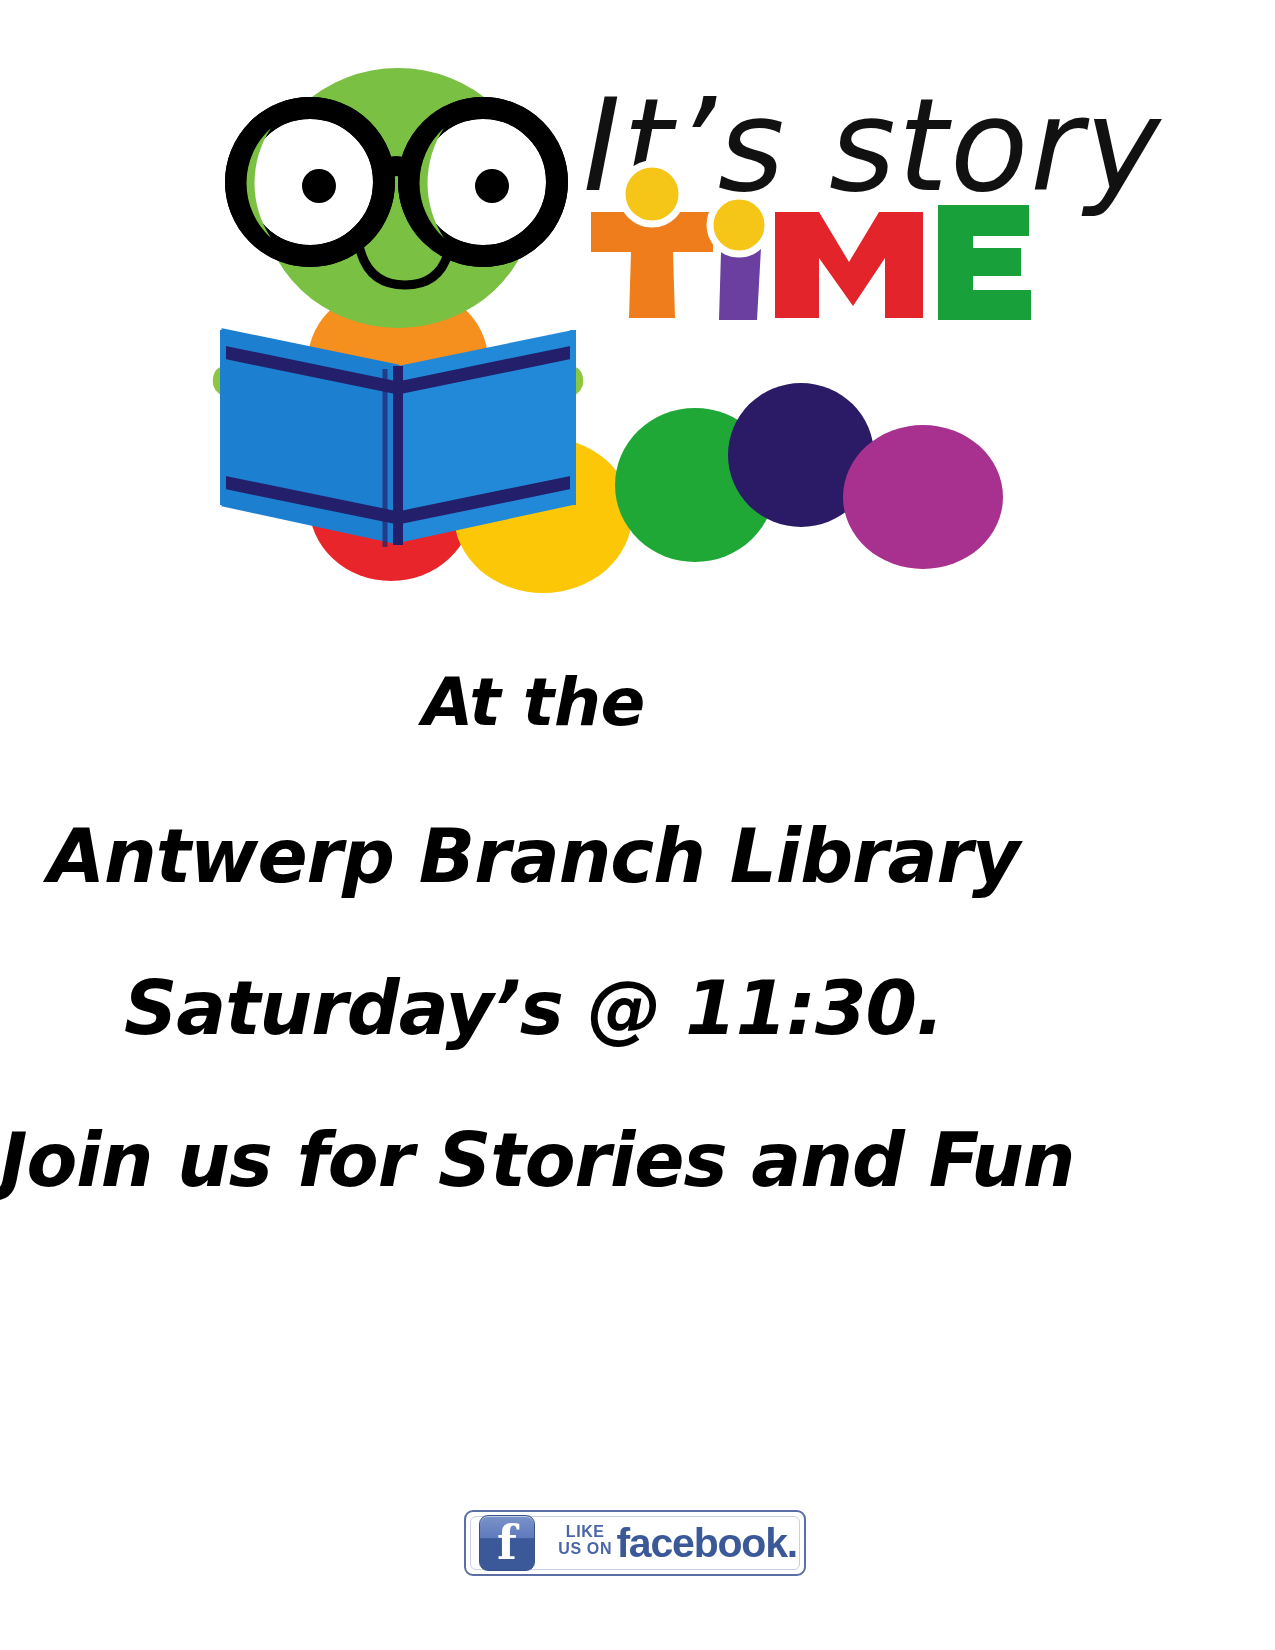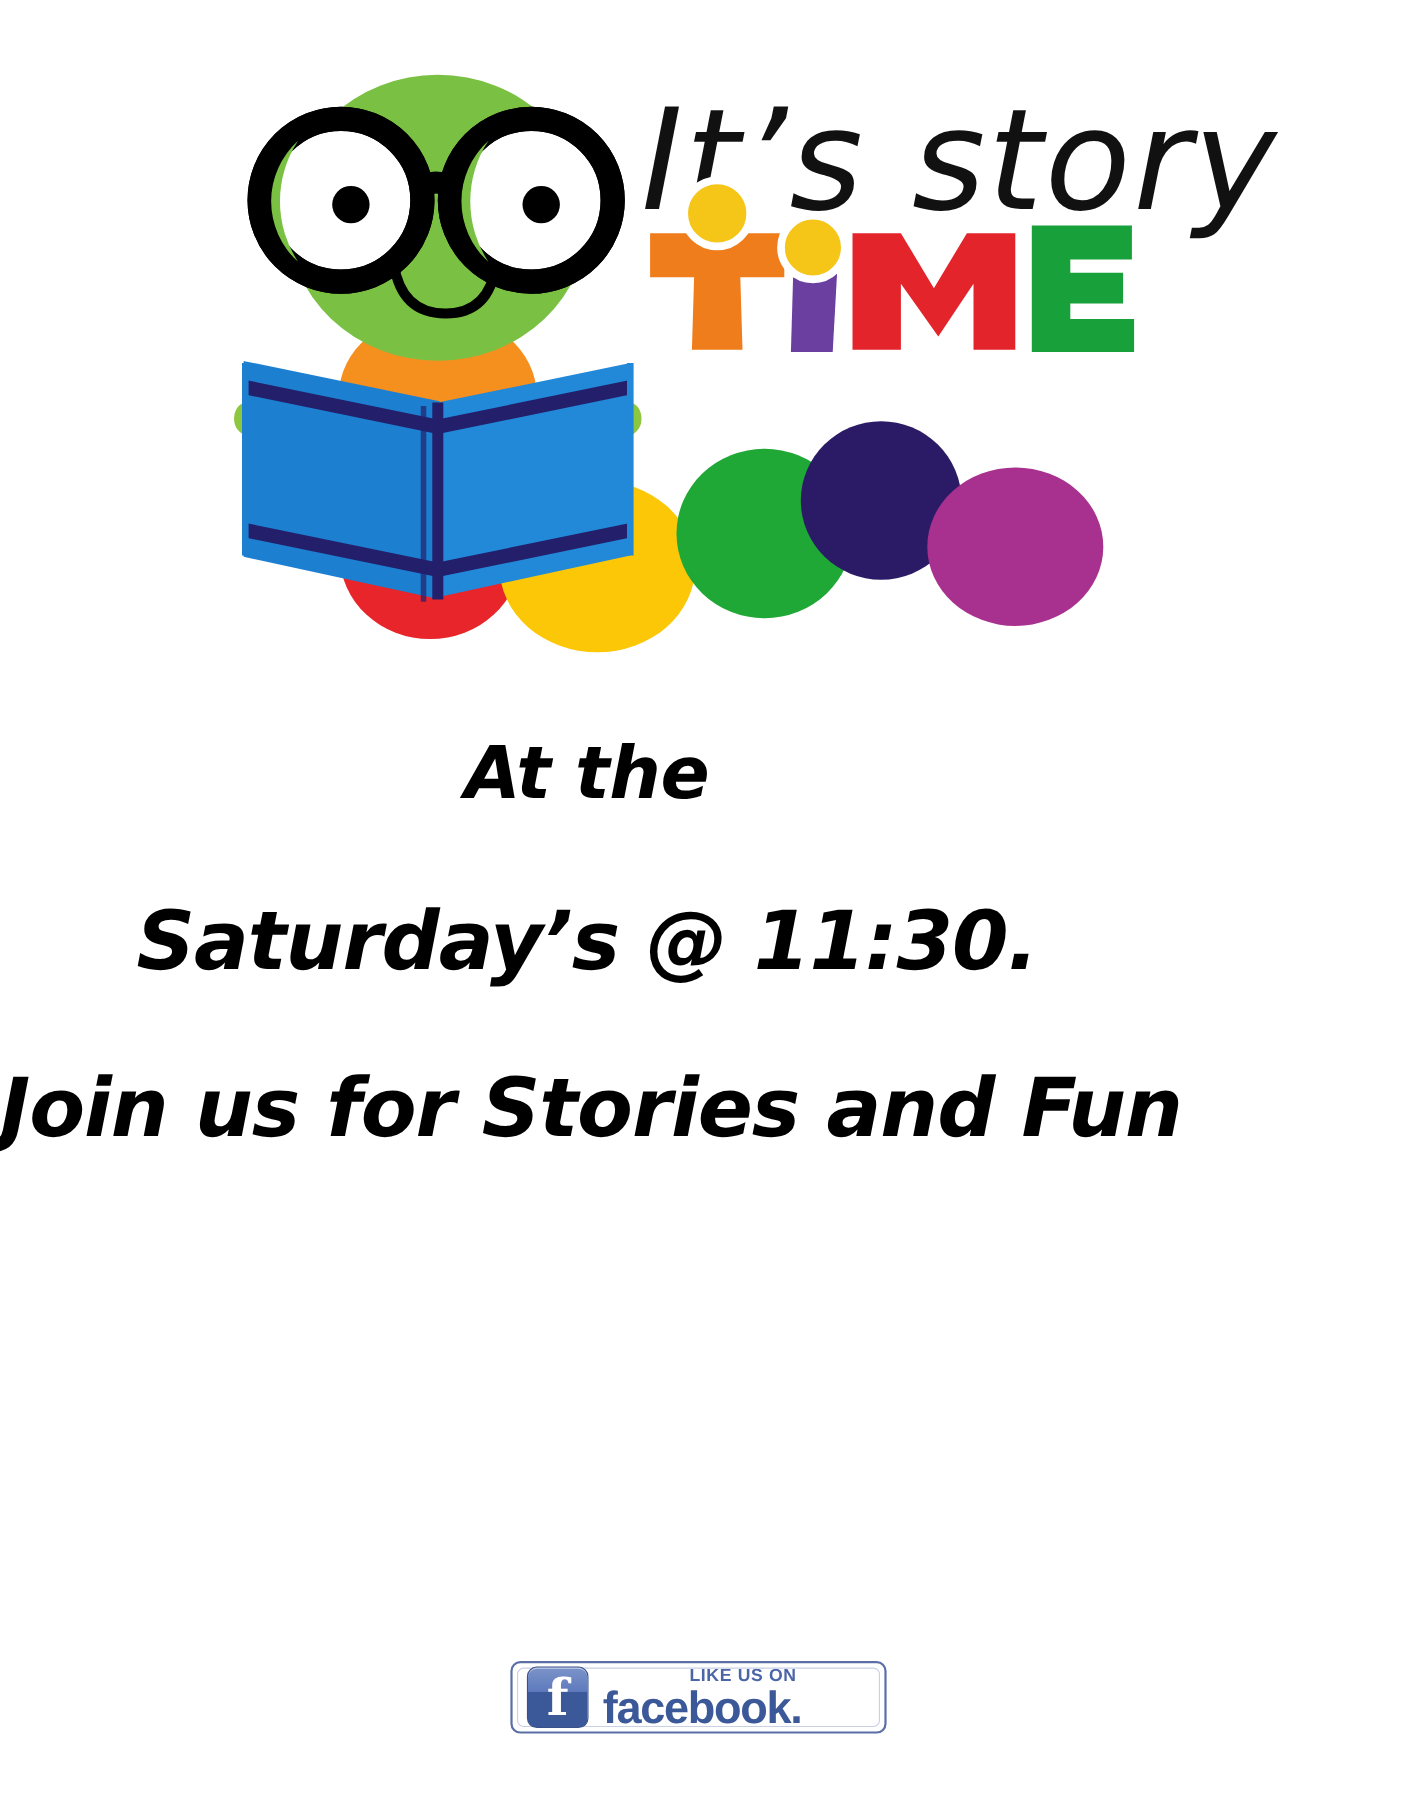--- a/index.html
+++ b/index.html
@@ -96,21 +96,21 @@
     text-align: center;
     color: #ffffff;
     font-family: "DejaVu Serif", serif;
     font-weight: 700;
     font-size: 46px;
     line-height: 46px;
   }
   #fb-wordmark {
     margin-left: 13px;
     display: flex;
-    flex-direction: column;
+    flex-direction: row;
     justify-content: center;
     flex: 1 1 auto;
   }
   #fb-like-us-on {
     color: #4a66a7;
     font-family: "Liberation Sans", sans-serif;
     font-weight: 700;
     font-size: 16px;
     letter-spacing: 0.6px;
     line-height: 17px;
@@ -209,20 +209,21 @@
 
       <g>
         <path d="M 925 205 L 1016 205 L 1016 236 L 960 236 L 960 248 L 1008 248 L 1008 276 L 960 276 L 960 290 L 1018 290 L 1018 320 L 925 320 Z" fill="#18A03A"></path>
       </g>
     </g>
   </svg>
 </div>
 
 <div id="flyer-text">
   <span class="flyer-line line-small">At the</span>
+  <span class="flyer-line line-big">Antwerp Branch Library</span>
   <span class="flyer-line line-big">Saturday’s @ 11:30.</span>
   <span class="flyer-line line-big">Join us for Stories and Fun</span>
 </div>
 
 <div id="facebook-badge">
   <div id="facebook-badge-inner"></div>
   <div id="fb-f-tile">
     <div id="fb-f-glyph">f</div>
   </div>
   <div id="fb-wordmark">

